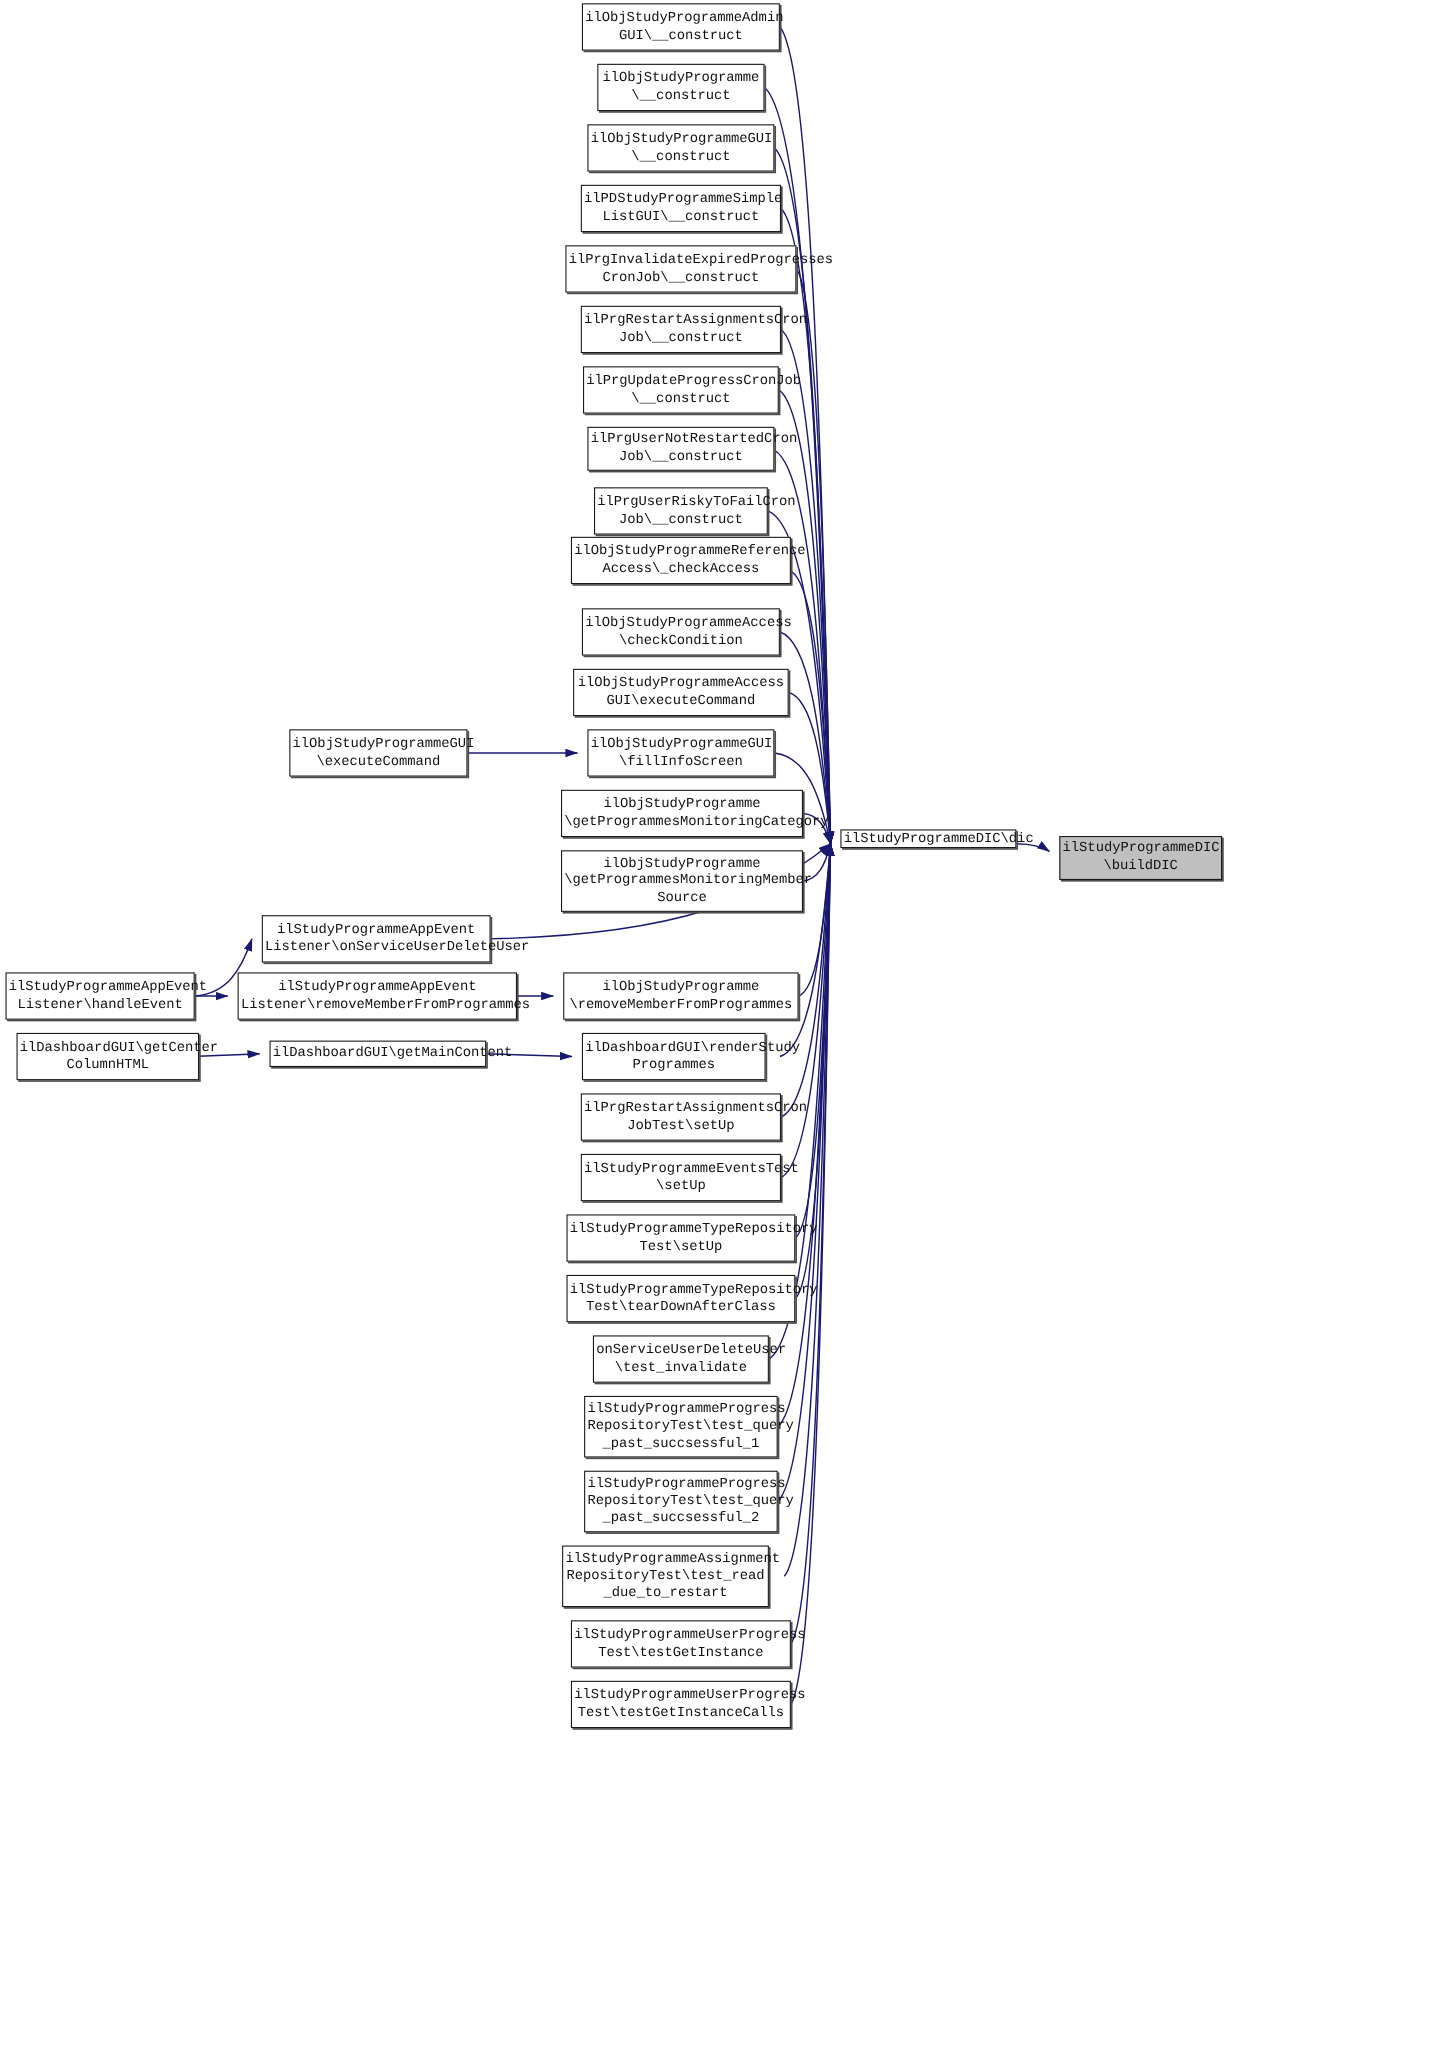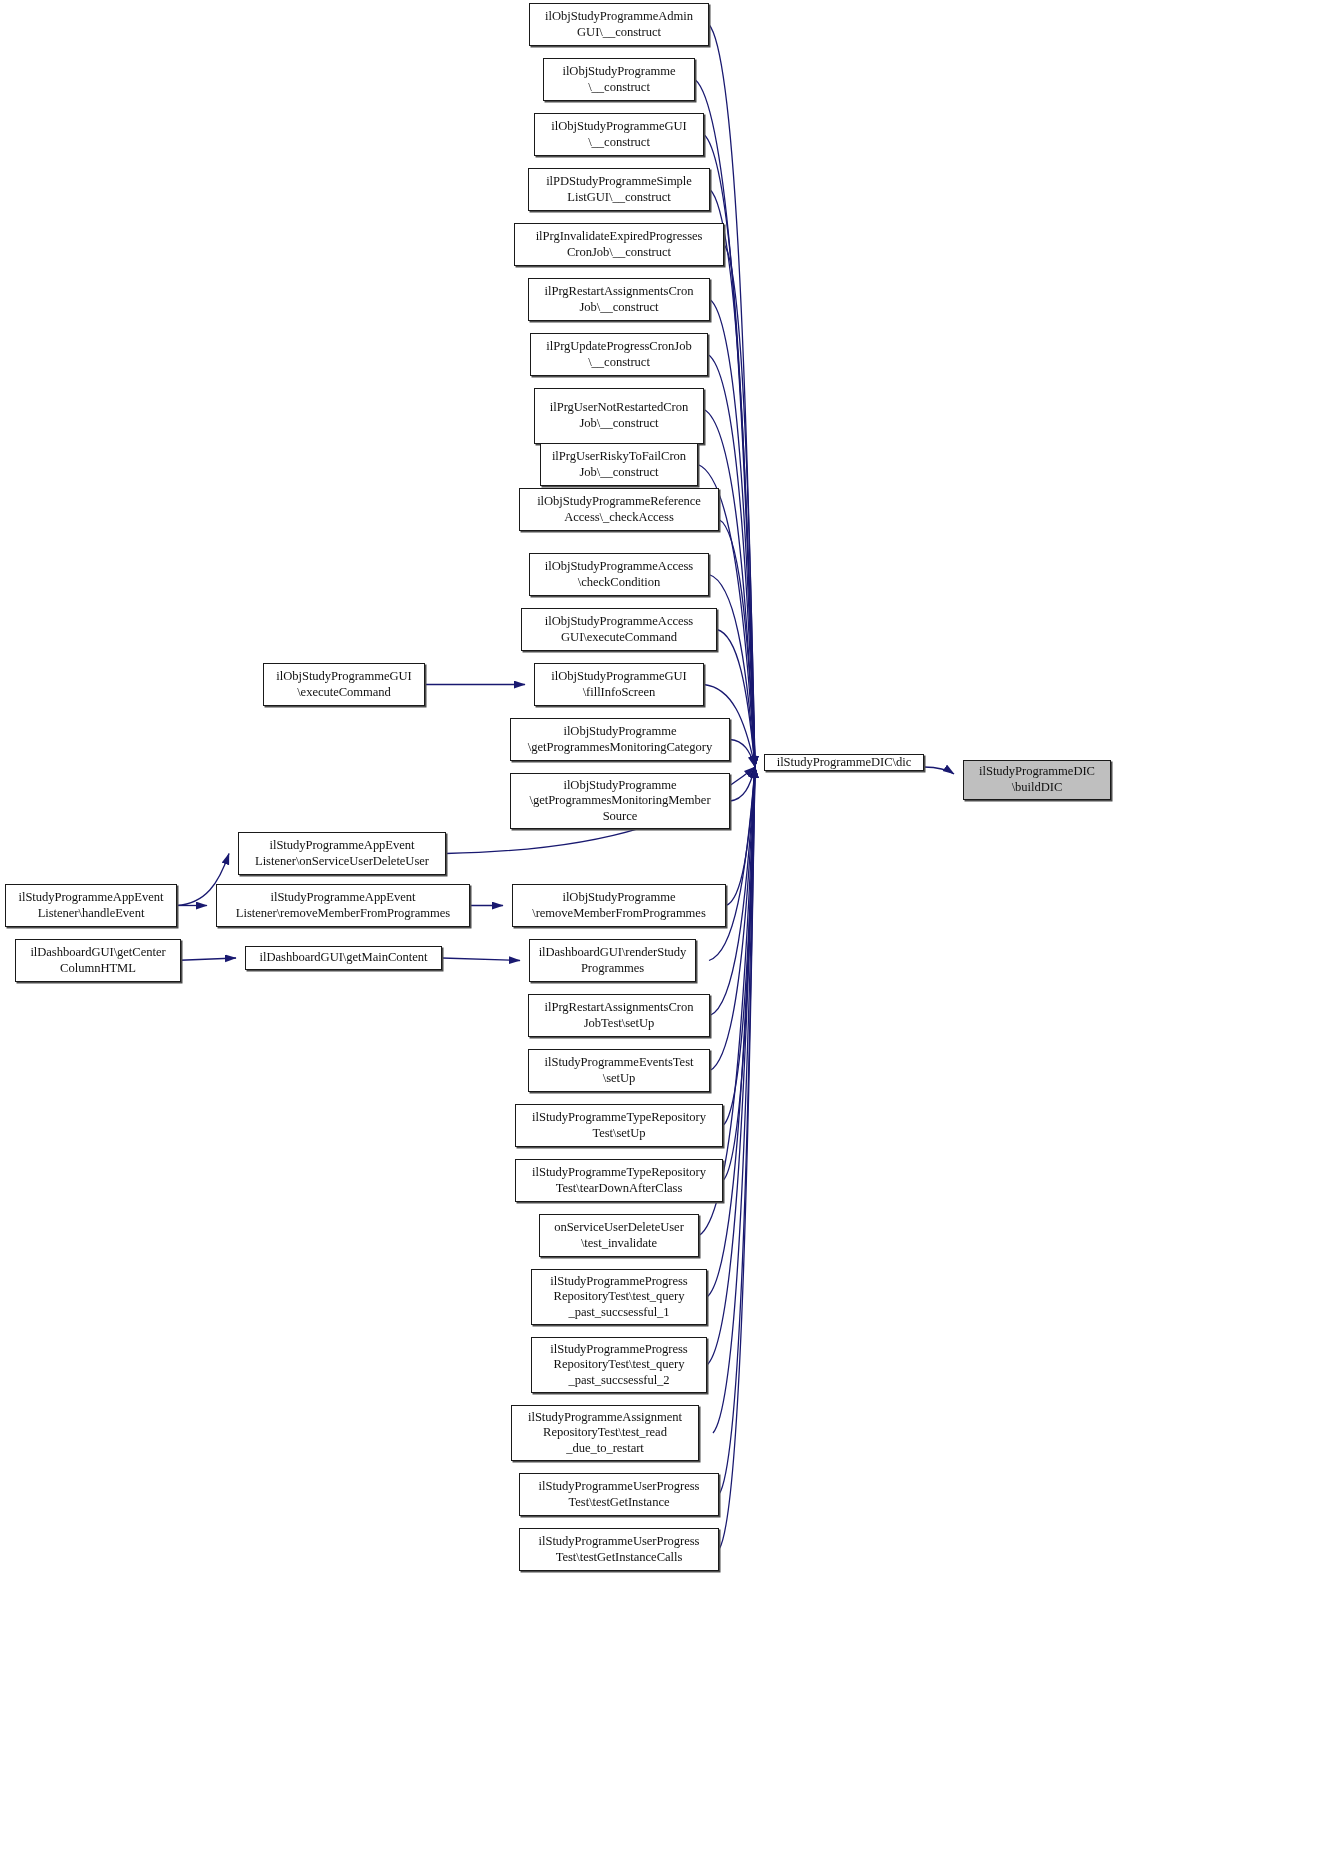--- a/index.html
+++ b/index.html
@@ -5,21 +5,21 @@
   html, body {
     margin: 0;
     padding: 0;
     background: #ffffff;
   }
   #canvas {
     position: relative;
     width: 1321px;
     height: 1863px;
     background: #ffffff;
-    font-family: Liberation Serif, serif;
+    font-family: Liberation Mono, monospace;
     overflow: hidden;
   }
   svg.edges {
     position: absolute;
     left: 0;
     top: 0;
     width: 1321px;
     height: 1863px;
     pointer-events: none;
   }
@@ -104,21 +104,21 @@
       <div class="node" style="left: 534px; top: 113px; width: 170px; height: 43px;"><span class="node-label">ilObjStudyProgrammeGUI
 \__construct</span></div>
       <div class="node" style="left: 528px; top: 168px; width: 182px; height: 43px;"><span class="node-label">ilPDStudyProgrammeSimple
 ListGUI\__construct</span></div>
       <div class="node" style="left: 514px; top: 223px; width: 210px; height: 43px;"><span class="node-label">ilPrgInvalidateExpiredProgresses
 CronJob\__construct</span></div>
       <div class="node" style="left: 528px; top: 278px; width: 182px; height: 43px;"><span class="node-label">ilPrgRestartAssignmentsCron
 Job\__construct</span></div>
       <div class="node" style="left: 530px; top: 333px; width: 178px; height: 43px;"><span class="node-label">ilPrgUpdateProgressCronJob
 \__construct</span></div>
-      <div class="node" style="left: 534px; top: 388px; width: 170px; height: 56px;"><span class="node-label">ilPrgUserNotRestartedCron
+      <div class="node" style="left: 534px; top: 388px; width: 170px; height: 40px;"><span class="node-label">ilPrgUserNotRestartedCron
 Job\__construct</span></div>
       <div class="node" style="left: 540px; top: 443px; width: 158px; height: 43px;"><span class="node-label">ilPrgUserRiskyToFailCron
 Job\__construct</span></div>
       <div class="node" style="left: 519px; top: 488px; width: 200px; height: 43px;"><span class="node-label">ilObjStudyProgrammeReference
 Access\_checkAccess</span></div>
       <div class="node" style="left: 529px; top: 553px; width: 180px; height: 43px;"><span class="node-label">ilObjStudyProgrammeAccess
 \checkCondition</span></div>
       <div class="node" style="left: 521px; top: 608px; width: 196px; height: 43px;"><span class="node-label">ilObjStudyProgrammeAccess
 GUI\executeCommand</span></div>
       <div class="node" style="left: 534px; top: 663px; width: 170px; height: 43px;"><span class="node-label">ilObjStudyProgrammeGUI

